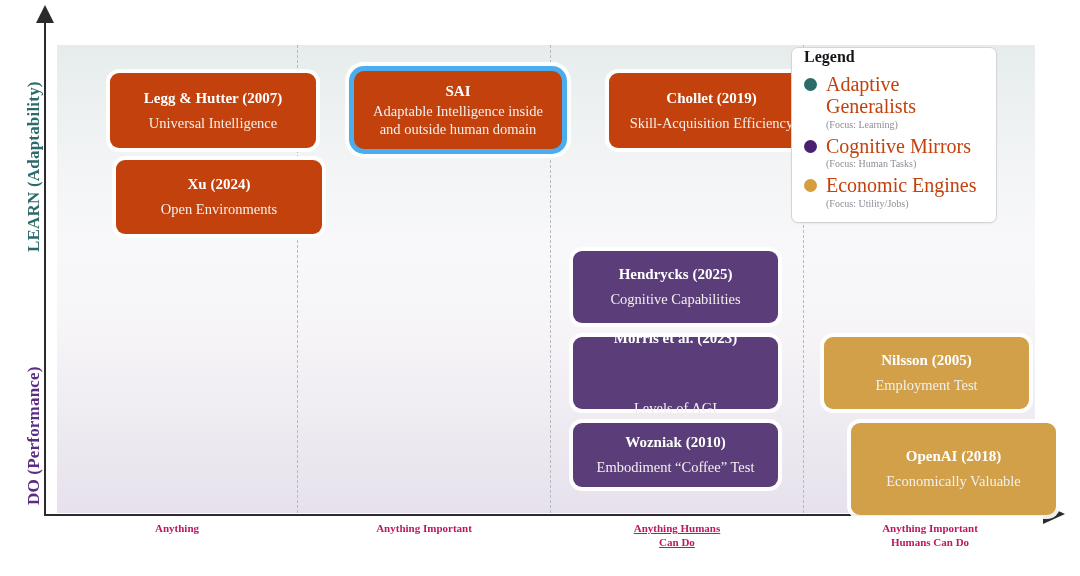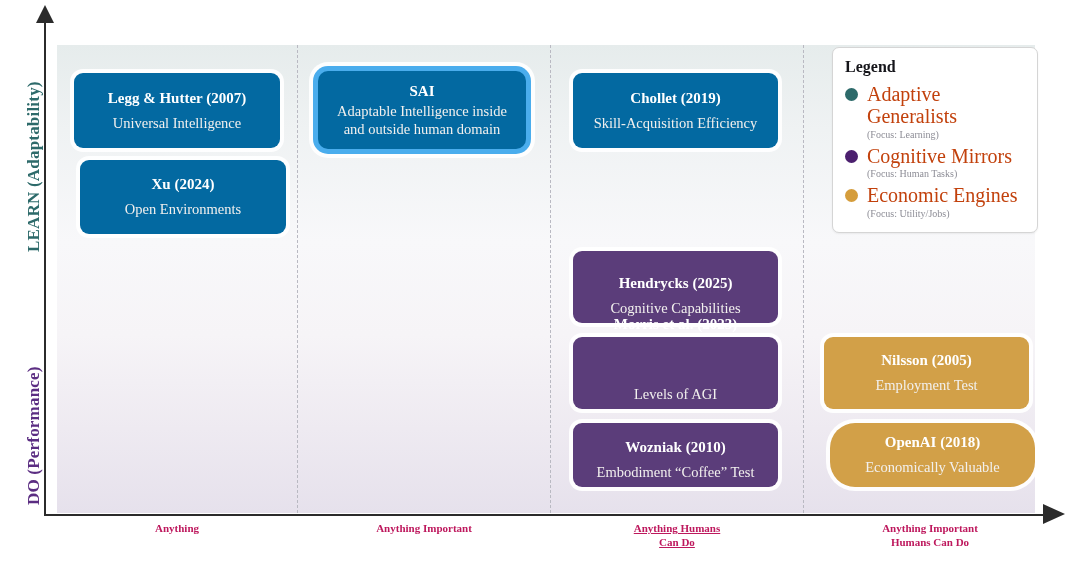--- a/index.html
+++ b/index.html
@@ -122,37 +122,37 @@
     font-size: 15px;
     line-height: 1.25;
     margin-bottom: 7px;
     color: #ffffff;
   }
   .concept-box .box-sub {
     font-size: 14.5px;
     line-height: 1.2;
     color: #f2f0ee;
   }
-  .cat-learn   { background: #0369a1; }
-  .cat-mirror  { background: #5b3d7a; justify-content: flex-end; }
+  .cat-learn   { background: #c2410c; margin-left: 36px; }
+  .cat-mirror  { background: #5b3d7a; }
   .cat-econ    { background: #d2a048; }
 
   .concept-box.highlighted {
     box-shadow: 0 0 0 5px #4aaded, 0 0 0 9px rgba(255,255,255,0.9);
     border-radius: 10px;
   }
   .concept-box.highlighted .box-title { margin-bottom: 3px; }
 
   
   #legend-box {
     position: absolute;
-    left: 832px;
+    left: 791px;
     top: 47px;
     width: 206px;
-    padding: 10px 12px 12px 12px;
+    padding: 0 12px 12px 12px;
     background: #ffffff;
     border: 1px solid #d5d5d5;
     border-radius: 7px;
     box-sizing: border-box;
     box-shadow: 0 1px 2px rgba(0,0,0,0.06);
   }
   #legend-title {
     font-weight: bold;
     font-size: 16px;
     color: #15151a;
@@ -247,21 +247,21 @@
   <div class="concept-box cat-mirror" style="left:573px; top:423px; width:205px; height:64px;">
     <div class="box-title">Wozniak (2010)</div>
     <div class="box-sub">Embodiment “Coffee” Test</div>
   </div>
 
   <div class="concept-box cat-econ" style="left:824px; top:337px; width:205px; height:72px;">
     <div class="box-title">Nilsson (2005)</div>
     <div class="box-sub">Employment Test</div>
   </div>
 
-  <div class="concept-box cat-econ" style="left:830px; top:423px; width:205px; height:64px;border-radius:25px;">
+  <div class="concept-box cat-econ" style="left:851px; top:423px; width:205px; height:92px;">
     <div class="box-title">OpenAI (2018)</div>
     <div class="box-sub">Economically Valuable</div>
   </div>
 
   <div id="legend-box">
     <div id="legend-title">Legend</div>
 
     <div class="legend-item">
       <span class="legend-dot" style="background:#2d6a6a;"></span>
       <span class="legend-texts">

